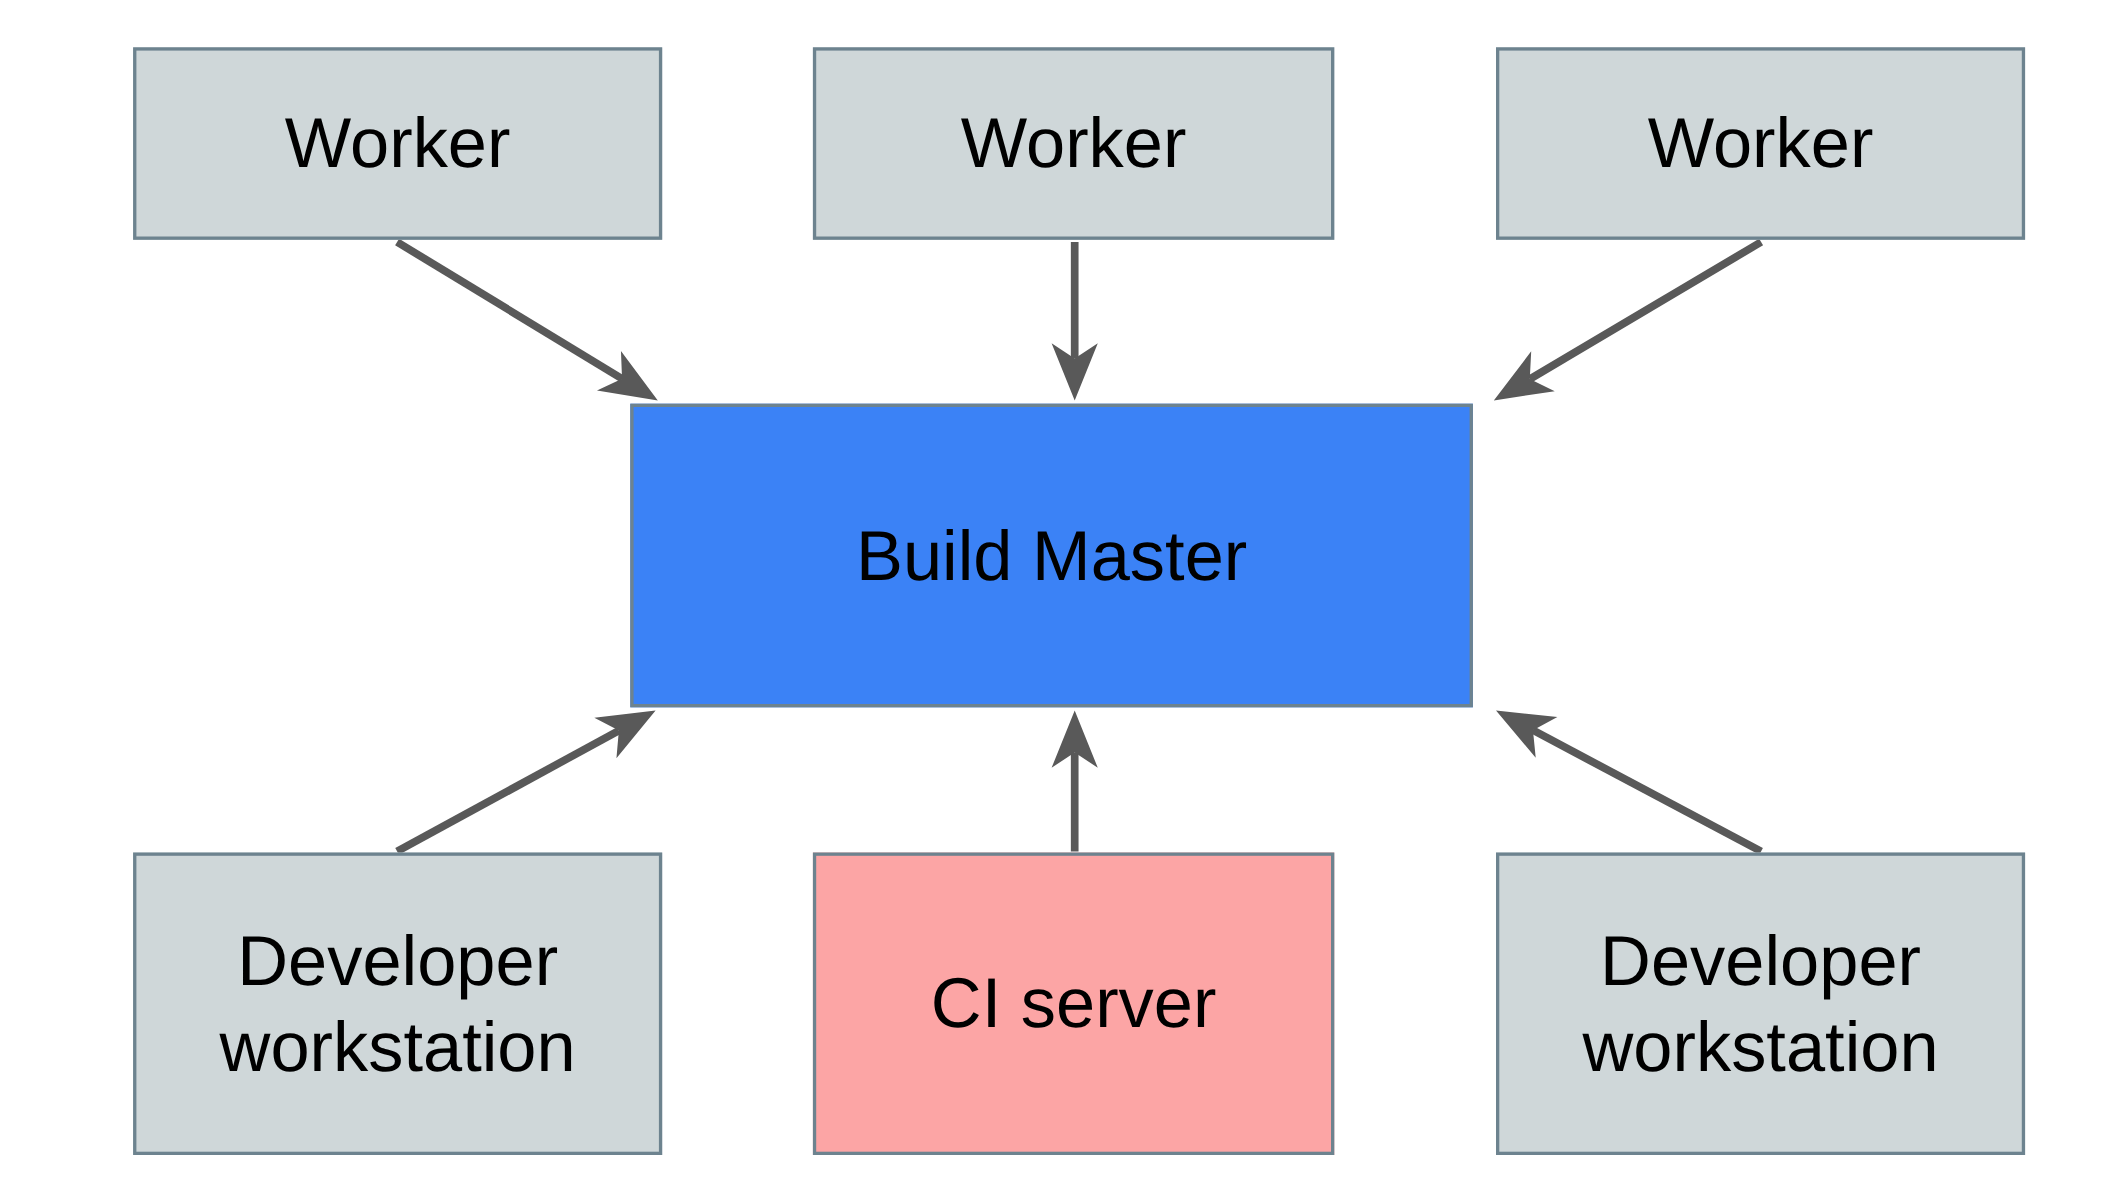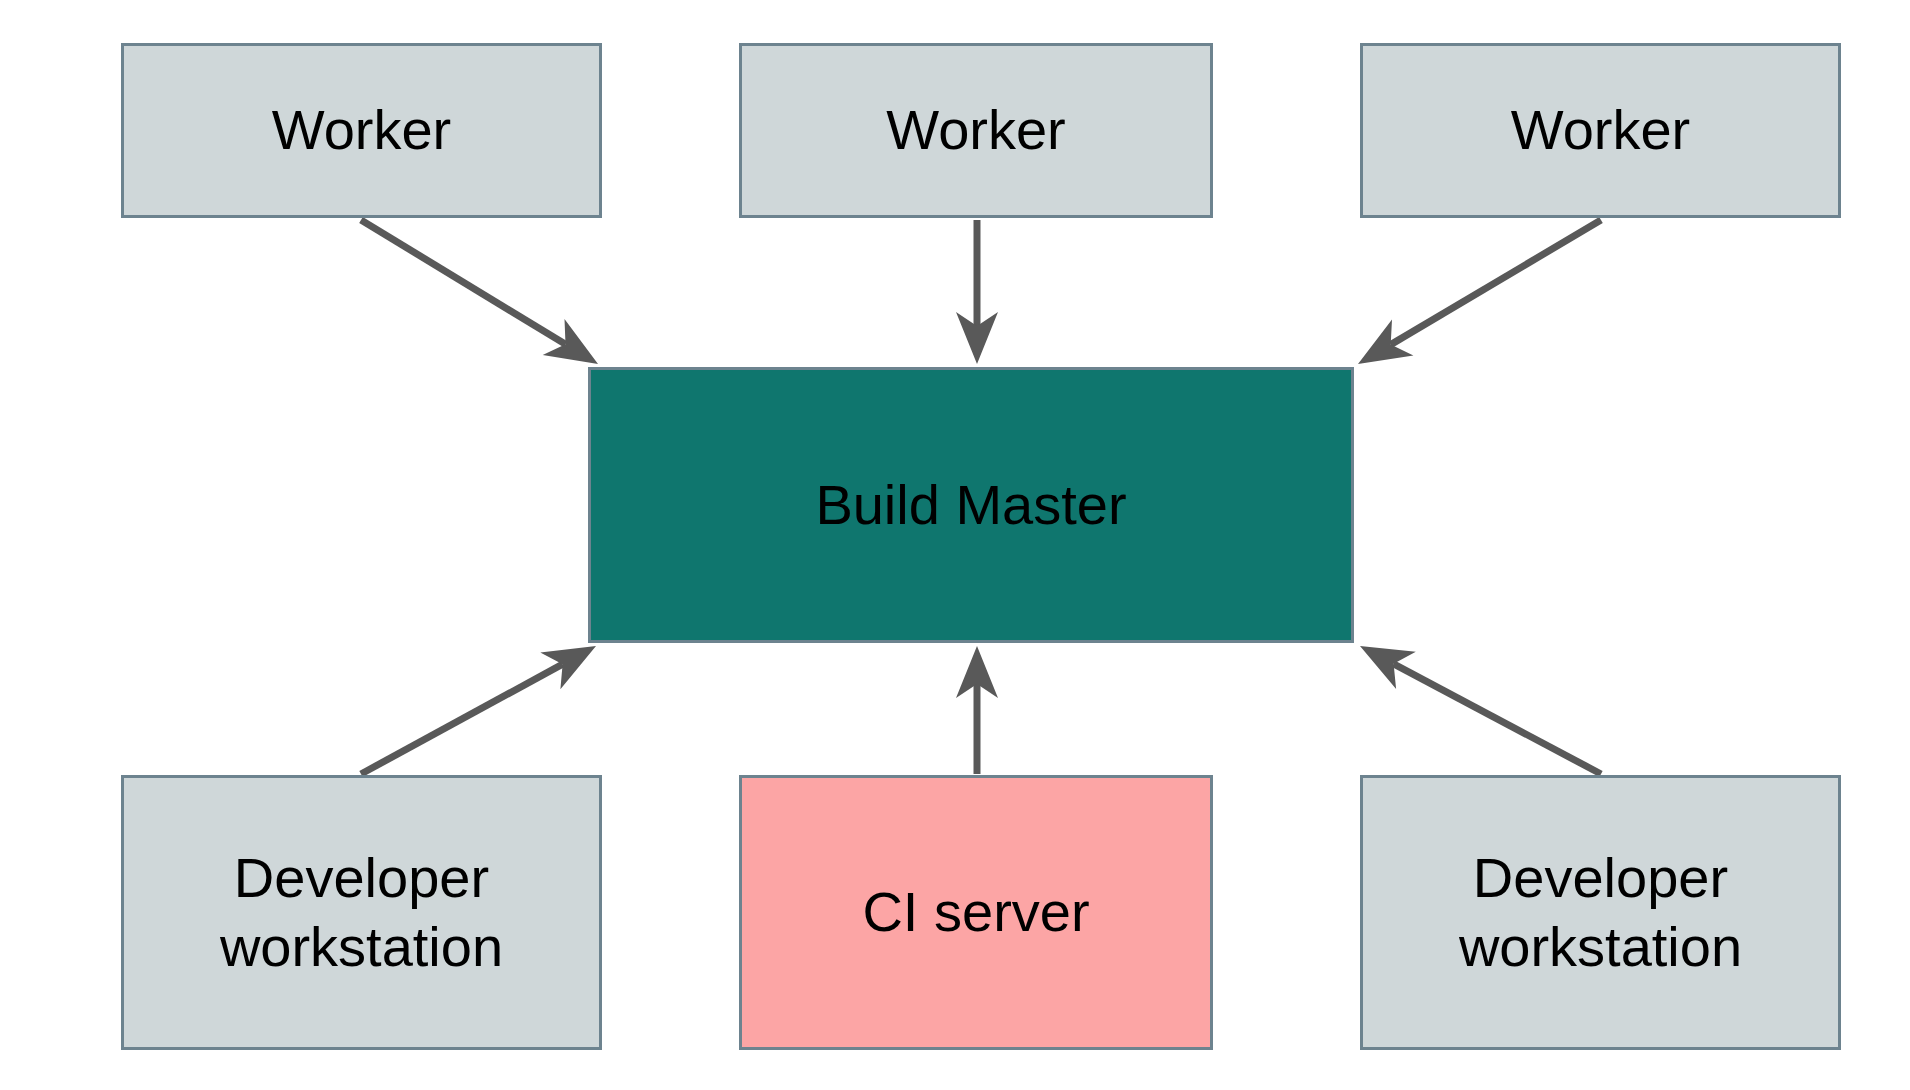--- a/index.html
+++ b/index.html
@@ -26,21 +26,21 @@
   .node {
     position: absolute;
     box-sizing: border-box;
     display: flex;
     align-items: center;
     justify-content: center;
     text-align: center;
   }
   .node-label {
     display: block;
-    font-size: 56px;
+    font-size: 64px;
     line-height: 1.22;
     letter-spacing: 0px;
     padding: 0 10px;
   }
 </style>
 </head>
 <body>
 
 <div class="stage">
   <svg class="arrows-layer" viewBox="0 0 1910 1090" xmlns="http://www.w3.org/2000/svg">
@@ -72,21 +72,21 @@
 
 <div class="node" style="left: 121px; top: 43px; width: 481px; height: 175px; background: rgb(207, 215, 217); border: 3px solid rgb(109, 131, 143);">
       <span class="node-label" style="color: rgb(0, 0, 0);">Worker</span>
     </div>
     <div class="node" style="left: 739px; top: 43px; width: 474px; height: 175px; background: rgb(207, 215, 217); border: 3px solid rgb(109, 131, 143);">
       <span class="node-label" style="color: rgb(0, 0, 0);">Worker</span>
     </div>
     <div class="node" style="left: 1360px; top: 43px; width: 481px; height: 175px; background: rgb(207, 215, 217); border: 3px solid rgb(109, 131, 143);">
       <span class="node-label" style="color: rgb(0, 0, 0);">Worker</span>
     </div>
-    <div class="node" style="left: 588px; top: 367px; width: 766px; height: 276px; background: #0f766e; border: 3px solid rgb(109, 131, 143);">
+    <div class="node" style="left: 573px; top: 367px; width: 766px; height: 276px; background: #3b82f6; border: 3px solid rgb(109, 131, 143);">
       <span class="node-label" style="color: rgb(0, 0, 0);">Build Master</span>
     </div>
     <div class="node" style="left: 121px; top: 775px; width: 481px; height: 275px; background: rgb(207, 215, 217); border: 3px solid rgb(109, 131, 143);">
       <span class="node-label" style="color: rgb(0, 0, 0);">Developer workstation</span>
     </div>
     <div class="node" style="left: 739px; top: 775px; width: 474px; height: 275px; background: #fca5a5; border: 3px solid rgb(109, 131, 143);">
       <span class="node-label" style="color: rgb(0, 0, 0);">CI server</span>
     </div>
     <div class="node" style="left: 1360px; top: 775px; width: 481px; height: 275px; background: rgb(207, 215, 217); border: 3px solid rgb(109, 131, 143);">
       <span class="node-label" style="color: rgb(0, 0, 0);">Developer workstation</span>

